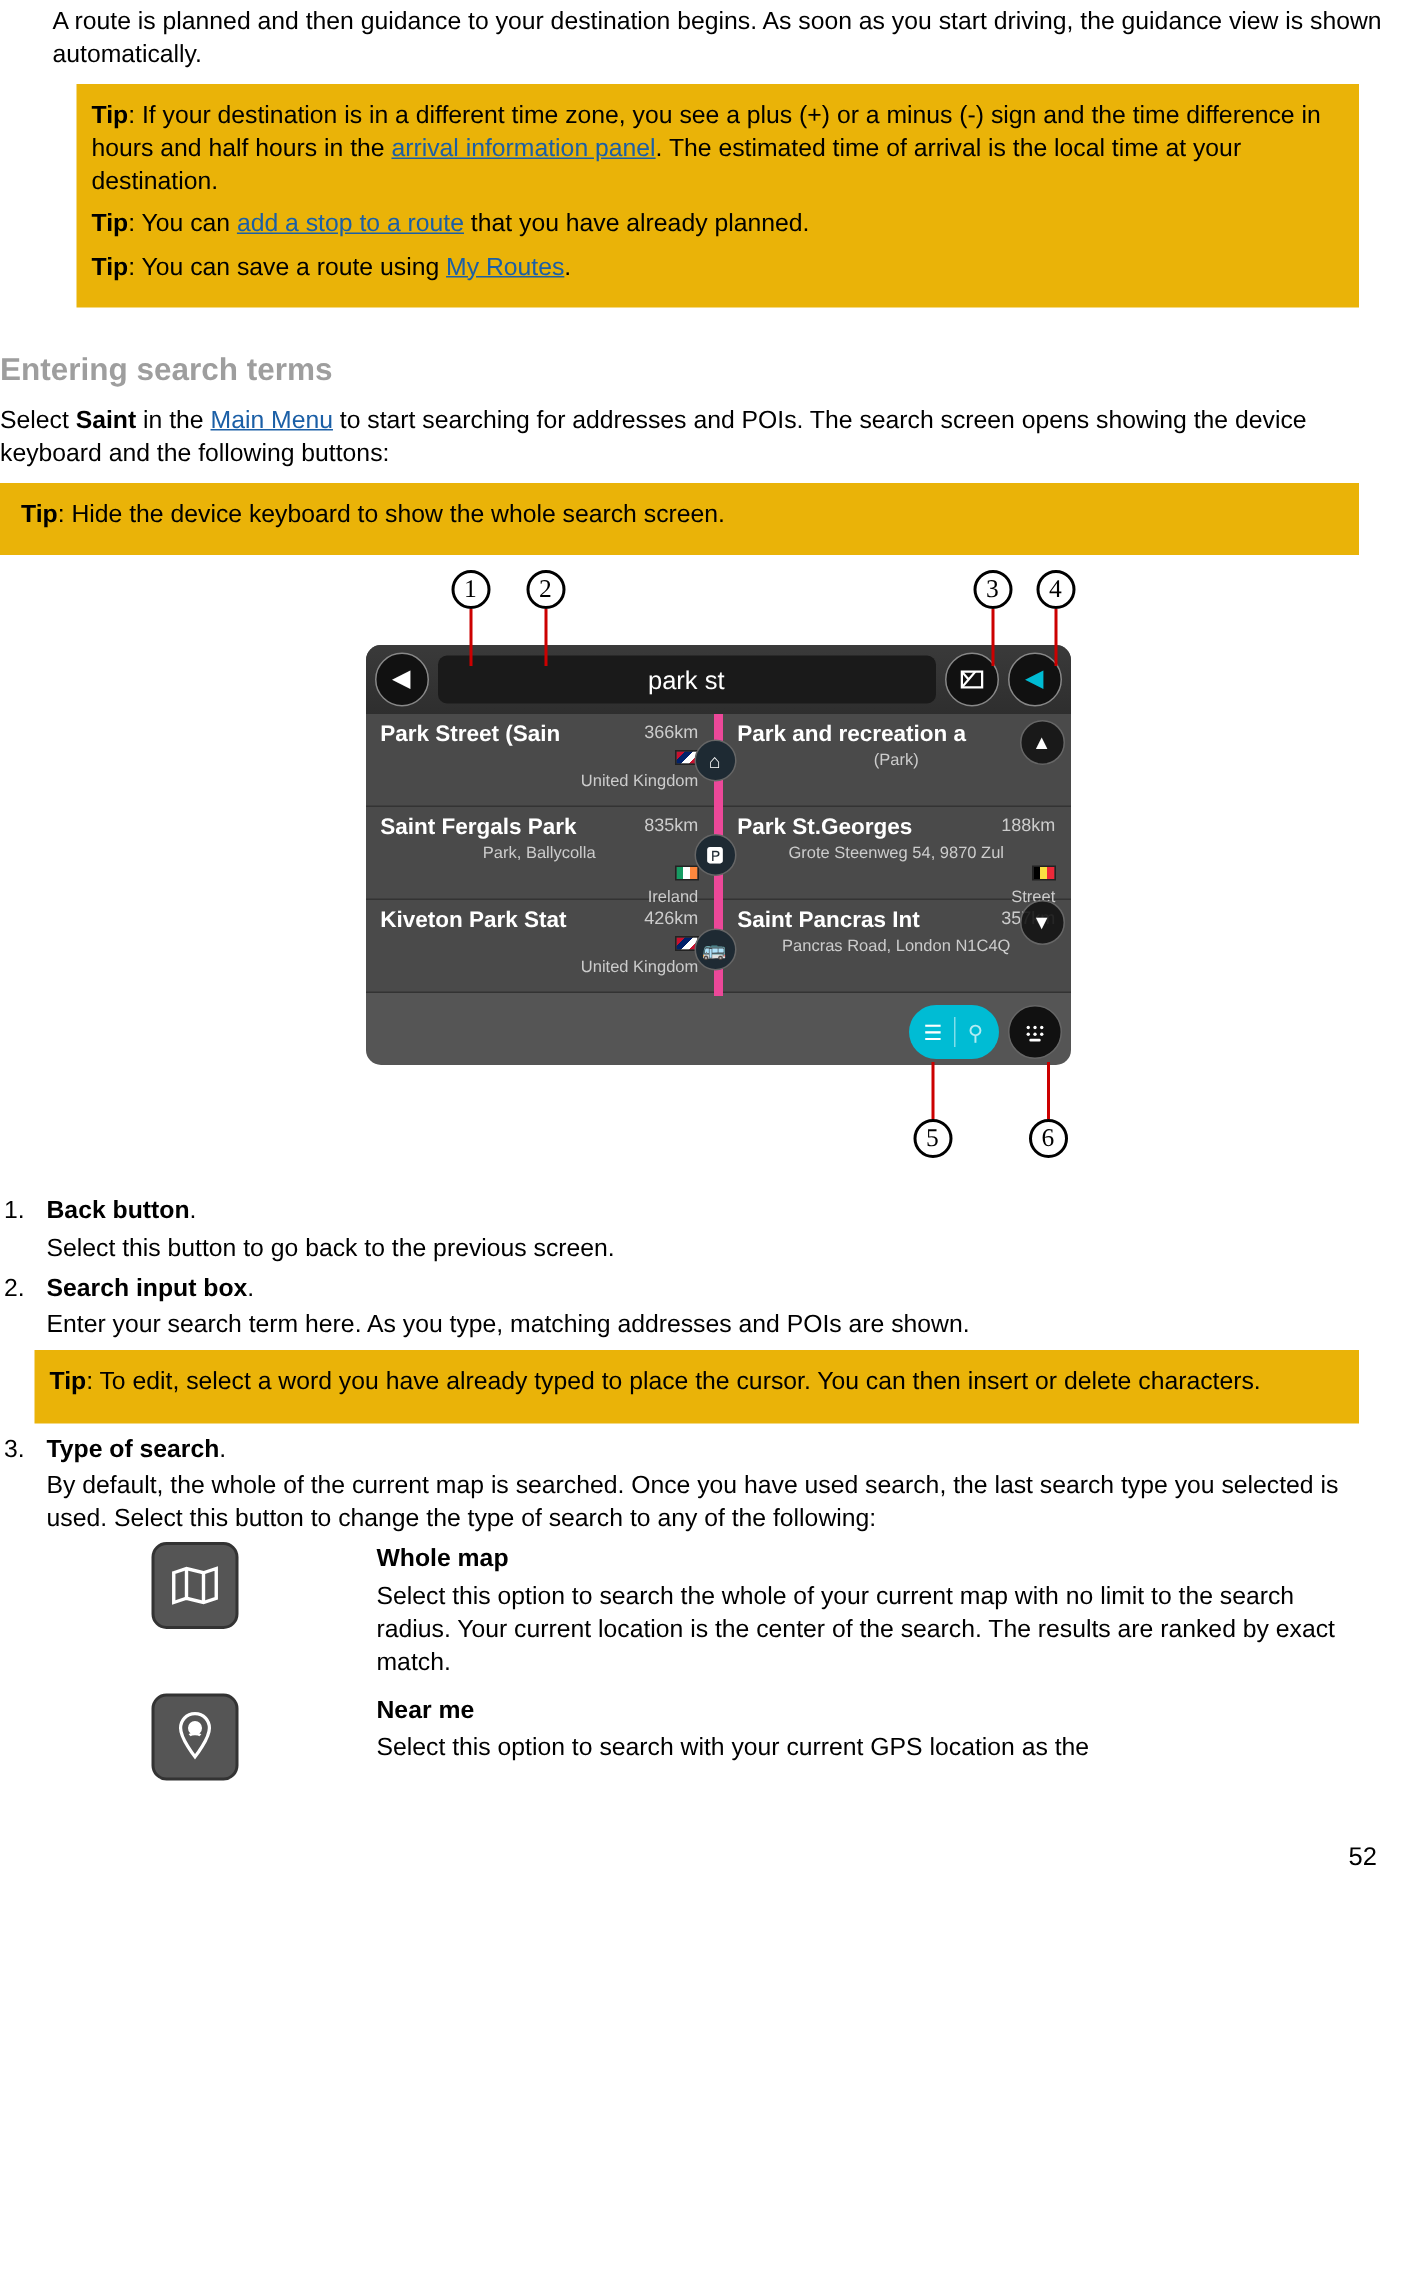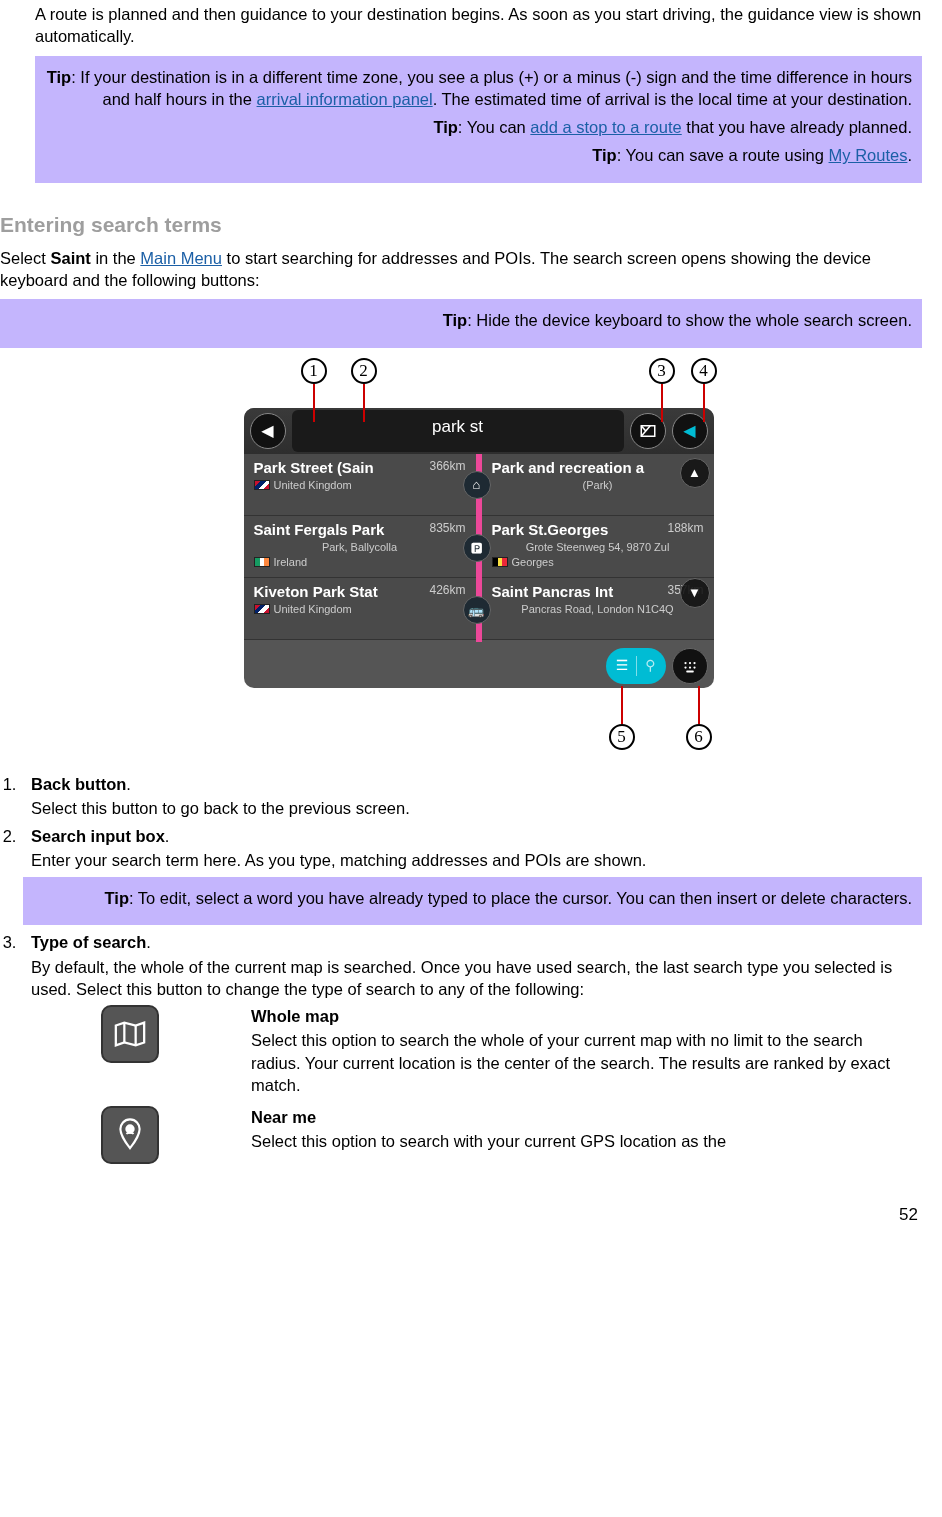--- a/index.html
+++ b/index.html
@@ -9,24 +9,23 @@
     line-height: 1.35;
     margin: 0;
     padding: 0 20px 30px 0;
     color: #000;
     background: #fff;
     width: 942px;
   }
   .content { padding-left: 35px; }
   .para { margin: 3px 0 8px 0; }
   .tipbox {
-    background: #c4b5fd;
+    background: #eab308;
     padding: 6px 10px 10px 10px;
-    margin: 6px 0;
-    text-align: right;
+    margin: 6px 16px;
   }
   .tipbox p { margin: 4px 0 6px 0; }
   .heading {
     color: #9e9e9e;
     font-weight: bold;
     font-size: 21px;
     margin: 28px 0 8px 0;
     padding-left: 0;
     margin-left: -35px;
   }
@@ -80,42 +79,42 @@
     border: 1px solid #888;
     background: #111;
     display: flex; align-items: center; justify-content: center;
     font-size: 16px;
     flex-shrink: 0;
   }
   .searchbox {
     flex: 1;
     background: #1a1a1a;
     border-radius: 6px;
-    height: 42px;
+    height: 32px;
     line-height: 34px;
     padding: 0 12px;
     color: #fff;
     font-size: 17px;
   }
   .results {
     display: flex;
     height: calc(100% - 46px - 46px);
   }
   .col { flex: 1; overflow: hidden; }
   .col.left { border-right: 6px solid #ec4899; }
   .row {
     padding: 4px 10px 6px 10px;
     border-bottom: 1px solid #333;
     background: #4a4a4a;
     height: 62px;
   }
   .row .r1 { display: flex; justify-content: space-between; font-weight: bold; font-size: 15px; white-space: nowrap; overflow: hidden; }
   .row .r1 .dist { font-weight: normal; color: #ccc; font-size: 12px; padding-left: 4px; }
   .row .r2 { font-size: 11px; color: #ccc; white-space: nowrap; overflow: hidden; }
-  .row .r3 { font-size: 11px; color: #ccc; display:flex; align-items:center; gap:4px;}
+  .row .r3 { font-size: 11px; color: #ccc; display:flex; align-items:flex-end; gap:4px;flex-direction:column;}
   .flag { width: 16px; height: 10px; display: inline-block; border:1px solid #222; }
   .flag-uk { background: linear-gradient(135deg,#c8102e 25%,#012169 25%,#012169 50%,#fff 50%,#fff 75%,#c8102e 75%); }
   .flag-ie { background: linear-gradient(90deg,#169b62 33%,#fff 33%,#fff 66%,#ff883e 66%); }
   .flag-be { background: linear-gradient(90deg,#000 33%,#fae042 33%,#fae042 66%,#ed2939 66%); }
   .mid-icons {
     position:absolute; left:50%; top:46px; transform:translateX(-50%);
     height: calc(100% - 92px); width: 32px;
     display:flex; flex-direction:column; justify-content:space-around;
     z-index:3;
   }
@@ -261,21 +260,21 @@
               <div class="r2">(Park)</div>
             </div>
             <div class="row">
               <div class="r1">
                   <span>Park St.Georges</span>
                   <span class="dist">188km</span>
                 </div>
               <div class="r2">Grote Steenweg 54, 9870 Zul</div>
               <div class="r3">
                   <span class="flag flag-be"></span>
-                  <span>Georges</span>
+                  <span>Street</span>
                 </div>
             </div>
             <div class="row">
               <div class="r1">
                   <span>Saint Pancras Int</span>
                   <span class="dist">357km</span>
                 </div>
               <div class="r2">Pancras Road, London N1C4Q</div>
             </div>
           </div>

